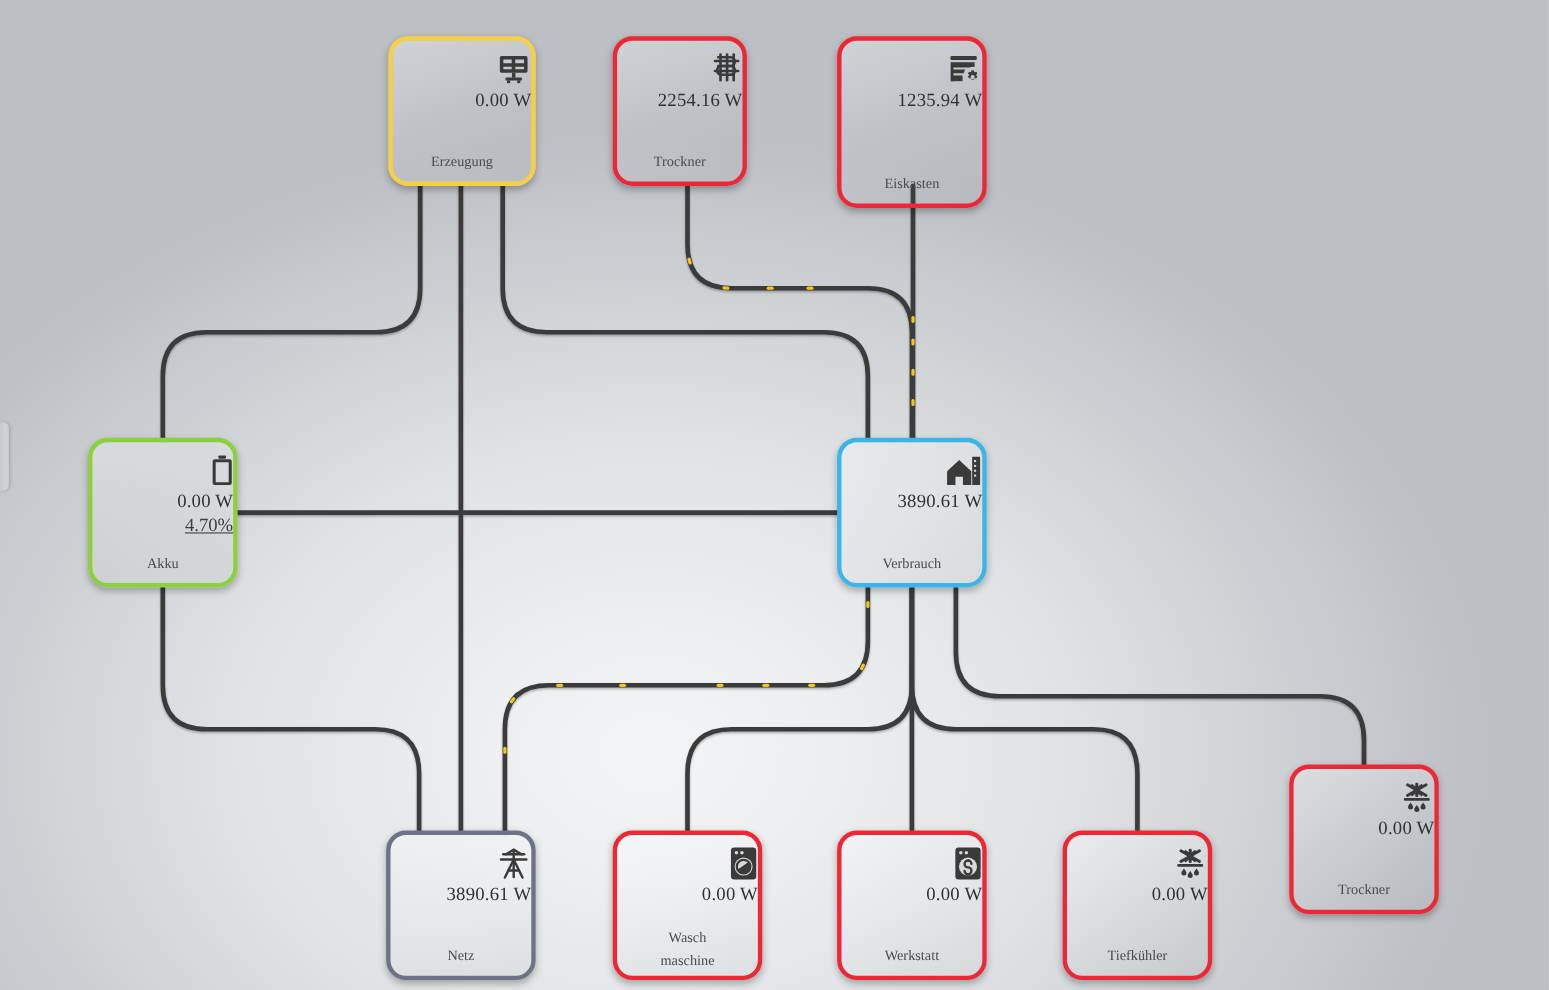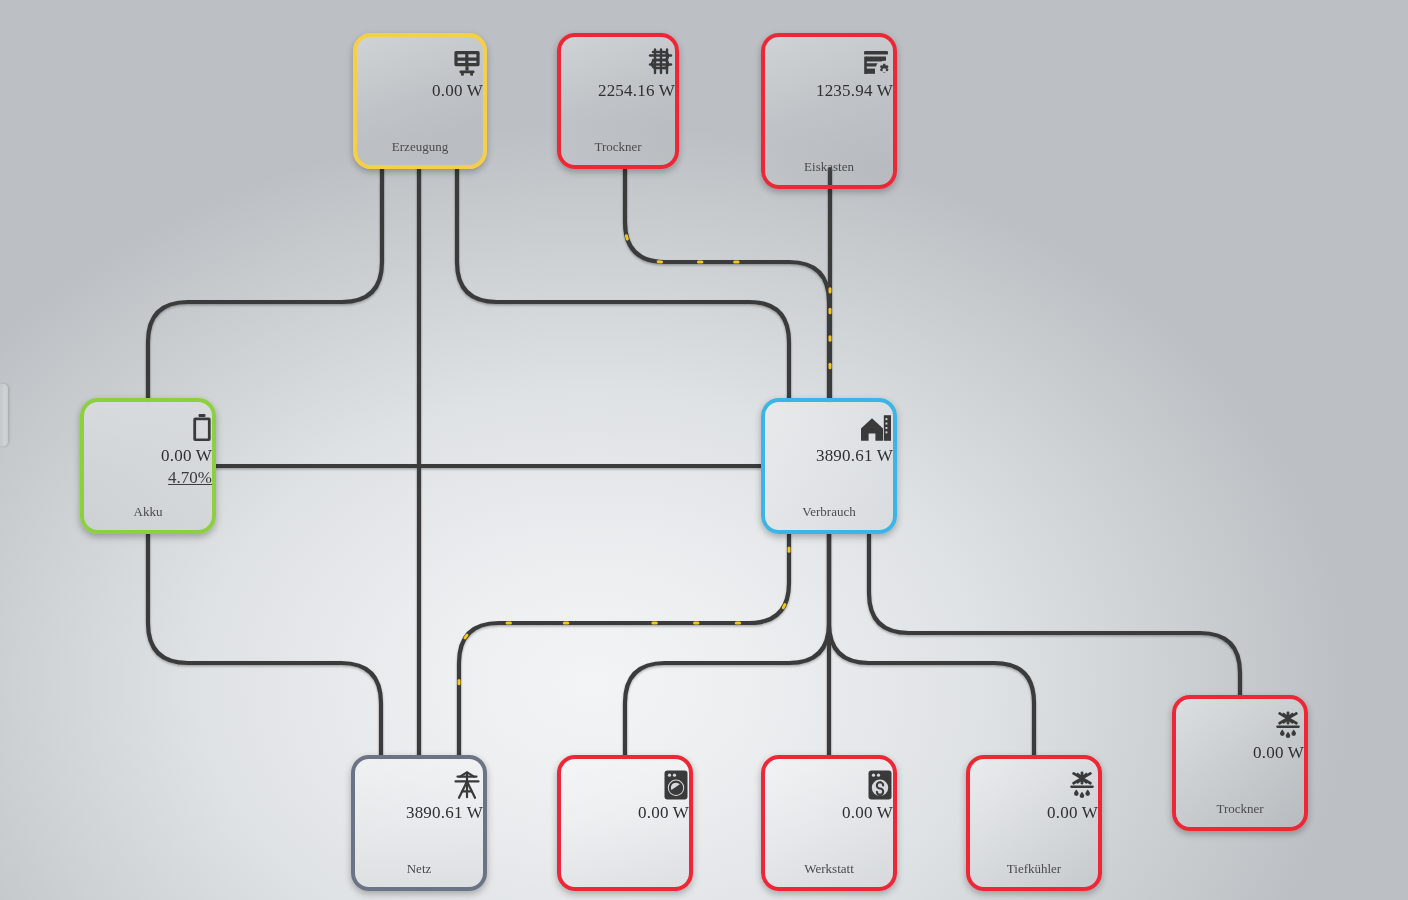--- a/index.html
+++ b/index.html
@@ -221,20 +221,24 @@
         <div class="ico">
           <svg width="26" height="32" viewBox="0 0 26 32" fill="currentColor">
       <rect x="1.5" y="1.5" width="23" height="29" rx="3"></rect>
       <circle cx="6.5" cy="6.2" r="1.6" fill="#d7dadd"></circle>
       <circle cx="11.5" cy="6.2" r="1.6" fill="#d7dadd"></circle>
       <circle cx="13" cy="18.8" r="8.2" fill="#d7dadd"></circle>
       <path d="M13 11.6a7.2 7.2 0 0 1 0 14.4 7.2 7.2 0 0 1 0-14.4zm0 2.1a5.1 5.1 0 0 0-4.6 7.3l8.4-5.8a5.1 5.1 0 0 0-3.8-1.5z"></path>
     </svg>
         </div>
         <div class="val">0.00 W</div>
+        <div class="name">
+          <div>Wasch</div>
+          <div>maschine</div>
+        </div>
       </div>
       <div class="node" style="left: 761px; top: 755px; width: 136px; height: 136px; border-color: rgb(238, 39, 55);">
         <div class="ico">
           <svg width="26" height="32" viewBox="0 0 26 32" fill="currentColor">
       <rect x="1.5" y="1.5" width="23" height="29" rx="3"></rect>
       <circle cx="6.5" cy="6.2" r="1.6" fill="#d7dadd"></circle>
       <circle cx="11.5" cy="6.2" r="1.6" fill="#d7dadd"></circle>
       <circle cx="13" cy="18.8" r="8.2" fill="#d7dadd"></circle>
       <path d="M13 12.2a1.05 1.05 0 0 1 0 2.1 2.1 2.1 0 0 0 0 4.2 4.2 4.2 0 0 1 0 8.4 1.05 1.05 0 0 1 0-2.1 2.1 2.1 0 0 0 0-4.2 4.2 4.2 0 0 1 0-8.4z"></path>
       <path d="M13 12.2a4.2 4.2 0 0 1 4.2 4.2 1.05 1.05 0 0 1-2.1 0 2.1 2.1 0 0 0-2.1-2.1z"></path>

